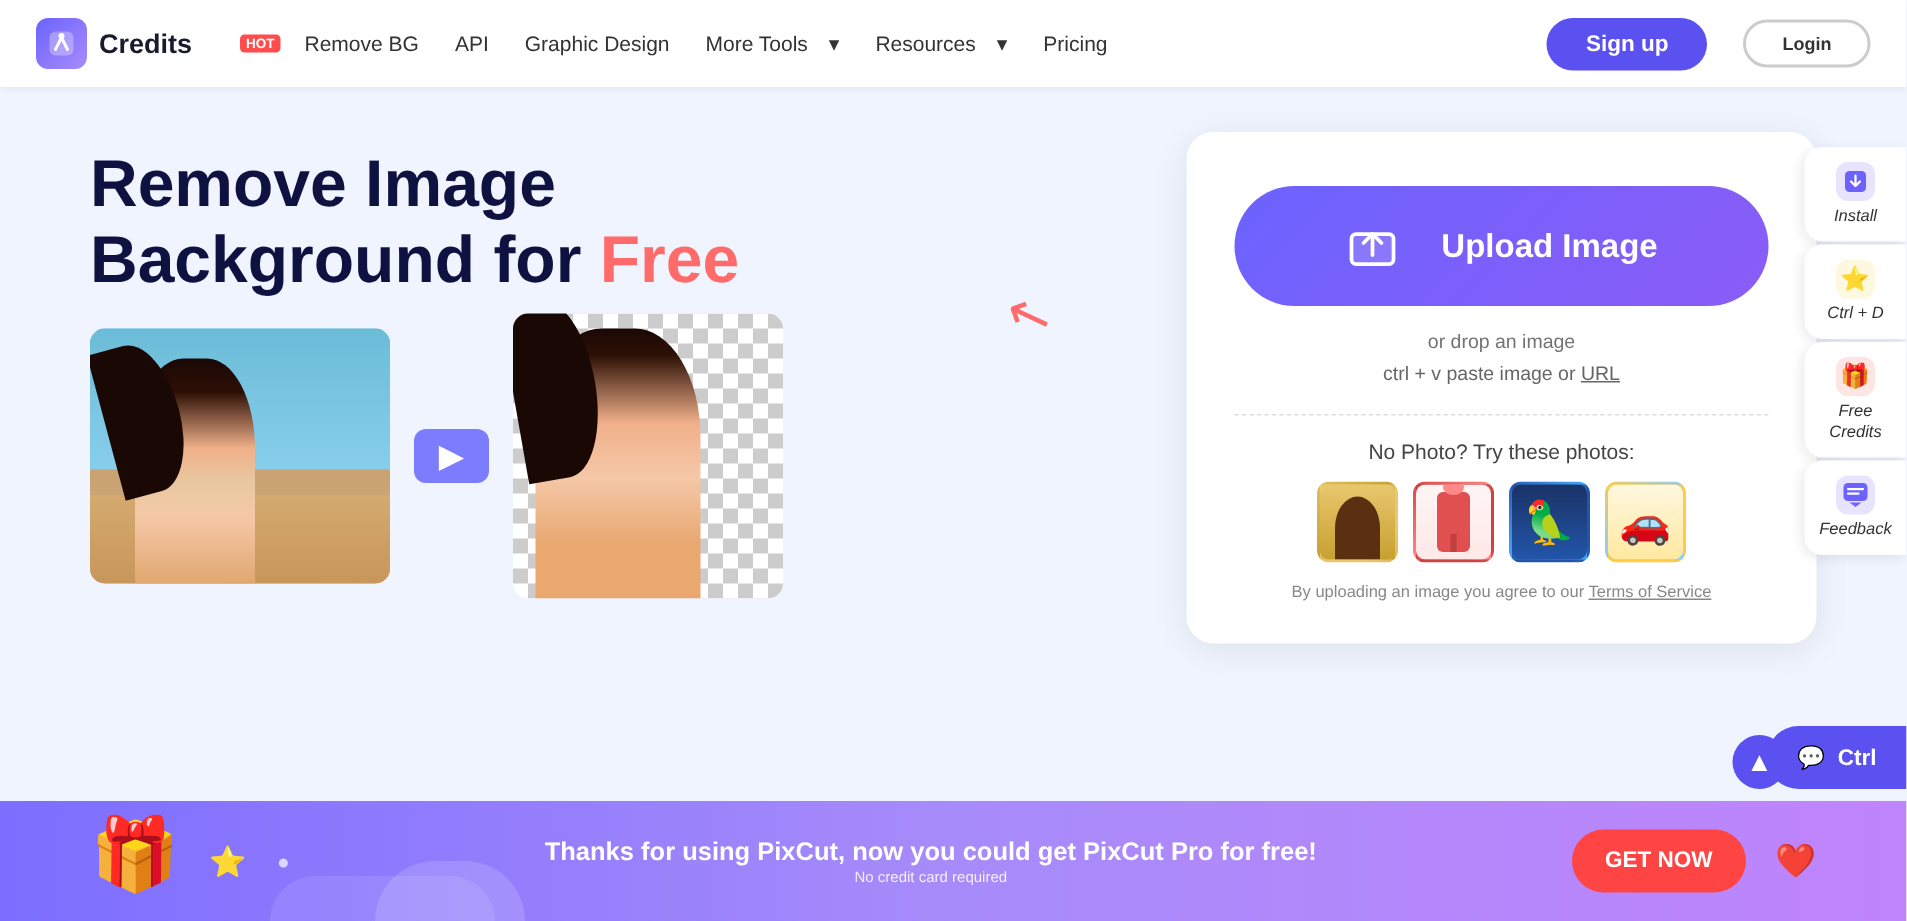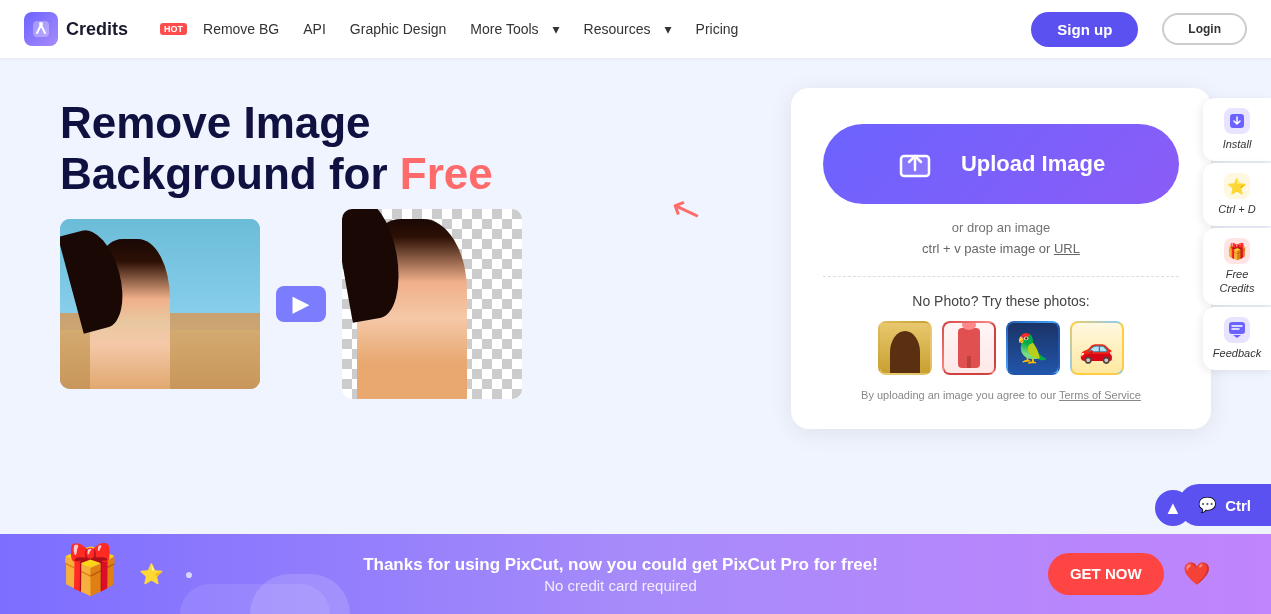--- a/index.html
+++ b/index.html
@@ -296,21 +296,21 @@
     .banner-text-area {
       flex: 1;
       text-align: center;
     }
     .banner-main-text {
       font-size: 17px;
       font-weight: 700;
       color: #fff;
     }
     .banner-sub-text {
-      font-size: 15px;
+      font-size: 10px;
       color: rgba(255,255,255,0.85);
       margin-top: 2px;
     }
     .get-now-btn {
       background: #ff4444;
       color: #fff;
       border: none;
       border-radius: 50px;
       padding: 12px 22px;
       font-size: 15px;

